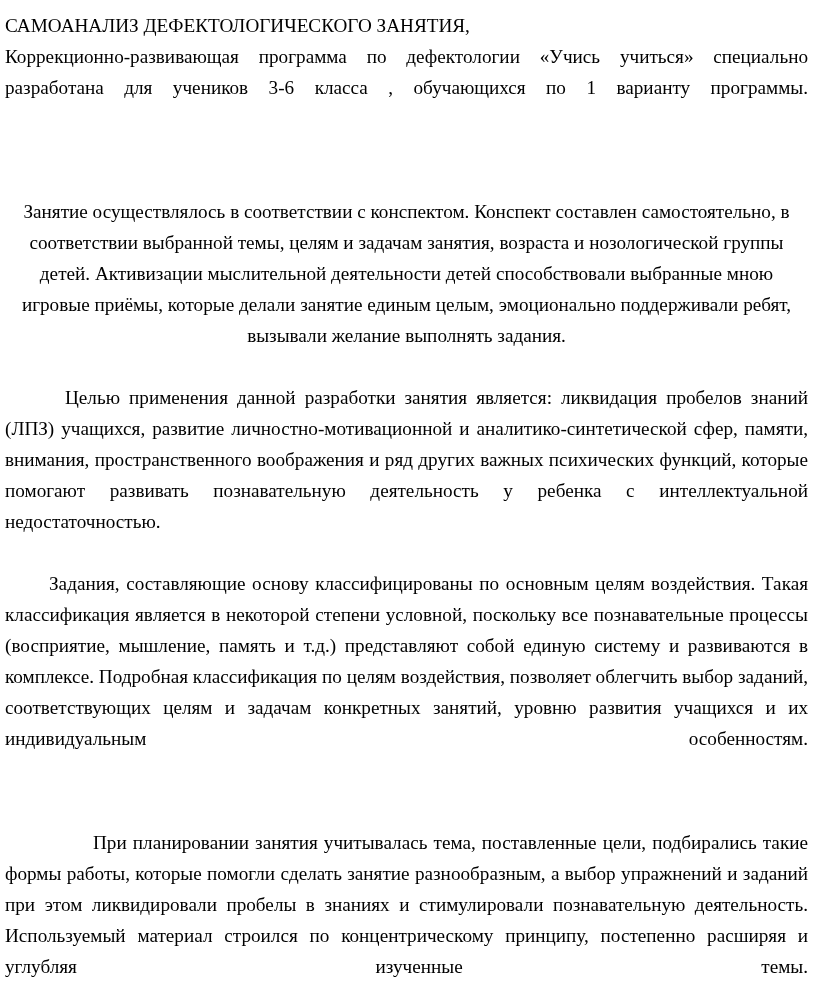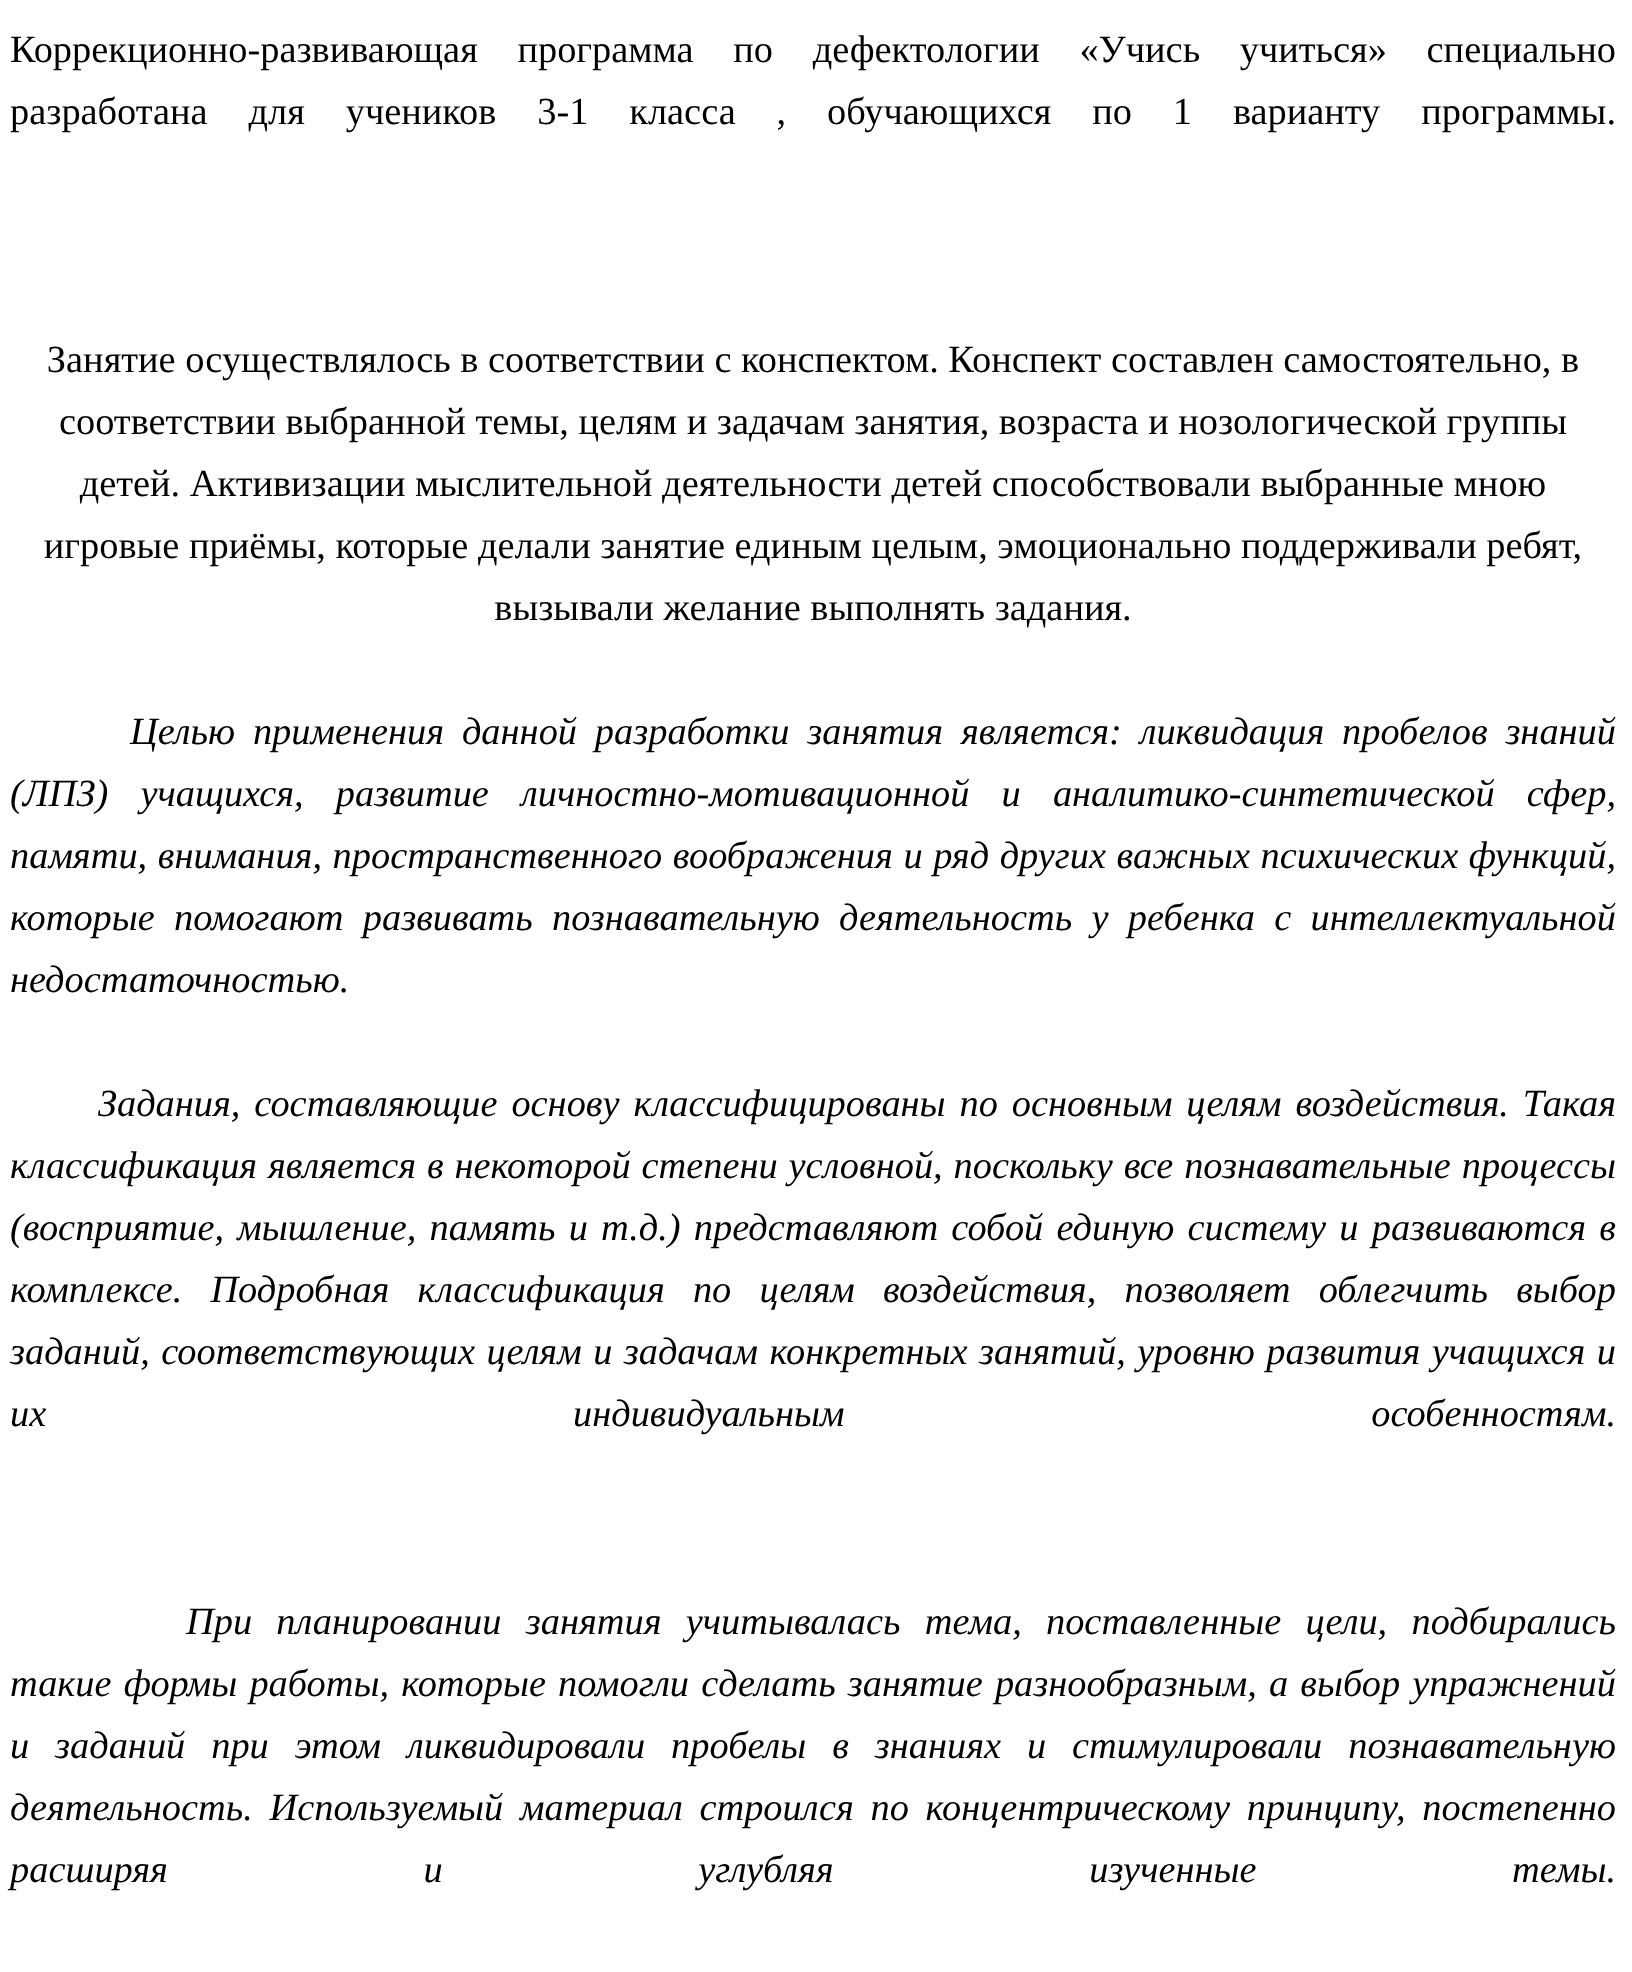--- a/index.html
+++ b/index.html
@@ -41,21 +41,20 @@
     display: block;
     text-align: left;
     white-space: nowrap;
   }
 
   
   .para {
     margin: 0;
     text-align: justify;
     text-justify: inter-word;
-    font-style: italic;
   }
   .para-left {
     margin: 0;
     text-align: center;
   }
 
   
   .para::after,
   .title-block::after {
     content: "";
@@ -81,21 +80,21 @@
     letter-spacing: -0.1px;
   }
 </style>
 </head>
 <body>
 
 <div class="page">
   <div class="doc-body">
 
     <div class="title-block">
-      <span>Коррекционно-развивающая программа по дефектологии «Учись учиться» специально разработана для учеников 3-1 класса , обучающихся по 1 варианту программы.</span>
+      <span class="title-line">САМОАНАЛИЗ ДЕФЕКТОЛОГИЧЕСКОГО ЗАНЯТИЯ,</span><span>Коррекционно-развивающая программа по дефектологии «Учись учиться» специально разработана для учеников 3-6 класса , обучающихся по 1 варианту программы.</span>
     </div>
 
     <div class="gap-2"></div>
 
     <p class="para-left">Занятие осуществлялось в соответствии с конспектом. Конспект составлен самостоятельно, в соответствии выбранной темы, целям и задачам занятия, возраста и нозологической группы детей. Активизации мыслительной деятельности детей способствовали выбранные мною игровые приёмы, которые делали занятие единым целым, эмоционально поддерживали ребят, вызывали желание выполнять задания.</p>
 
     <div class="gap-1"></div>
 
     <p class="para indent-md">Целью применения данной разработки занятия является: ликвидация пробелов знаний (ЛПЗ) учащихся, развитие личностно-мотивационной и аналитико-синтетической сфер, памяти, внимания, пространственного воображения и ряд других важных психических функций, которые помогают развивать познавательную деятельность у ребенка с интеллектуальной недостаточностью.</p>
 

